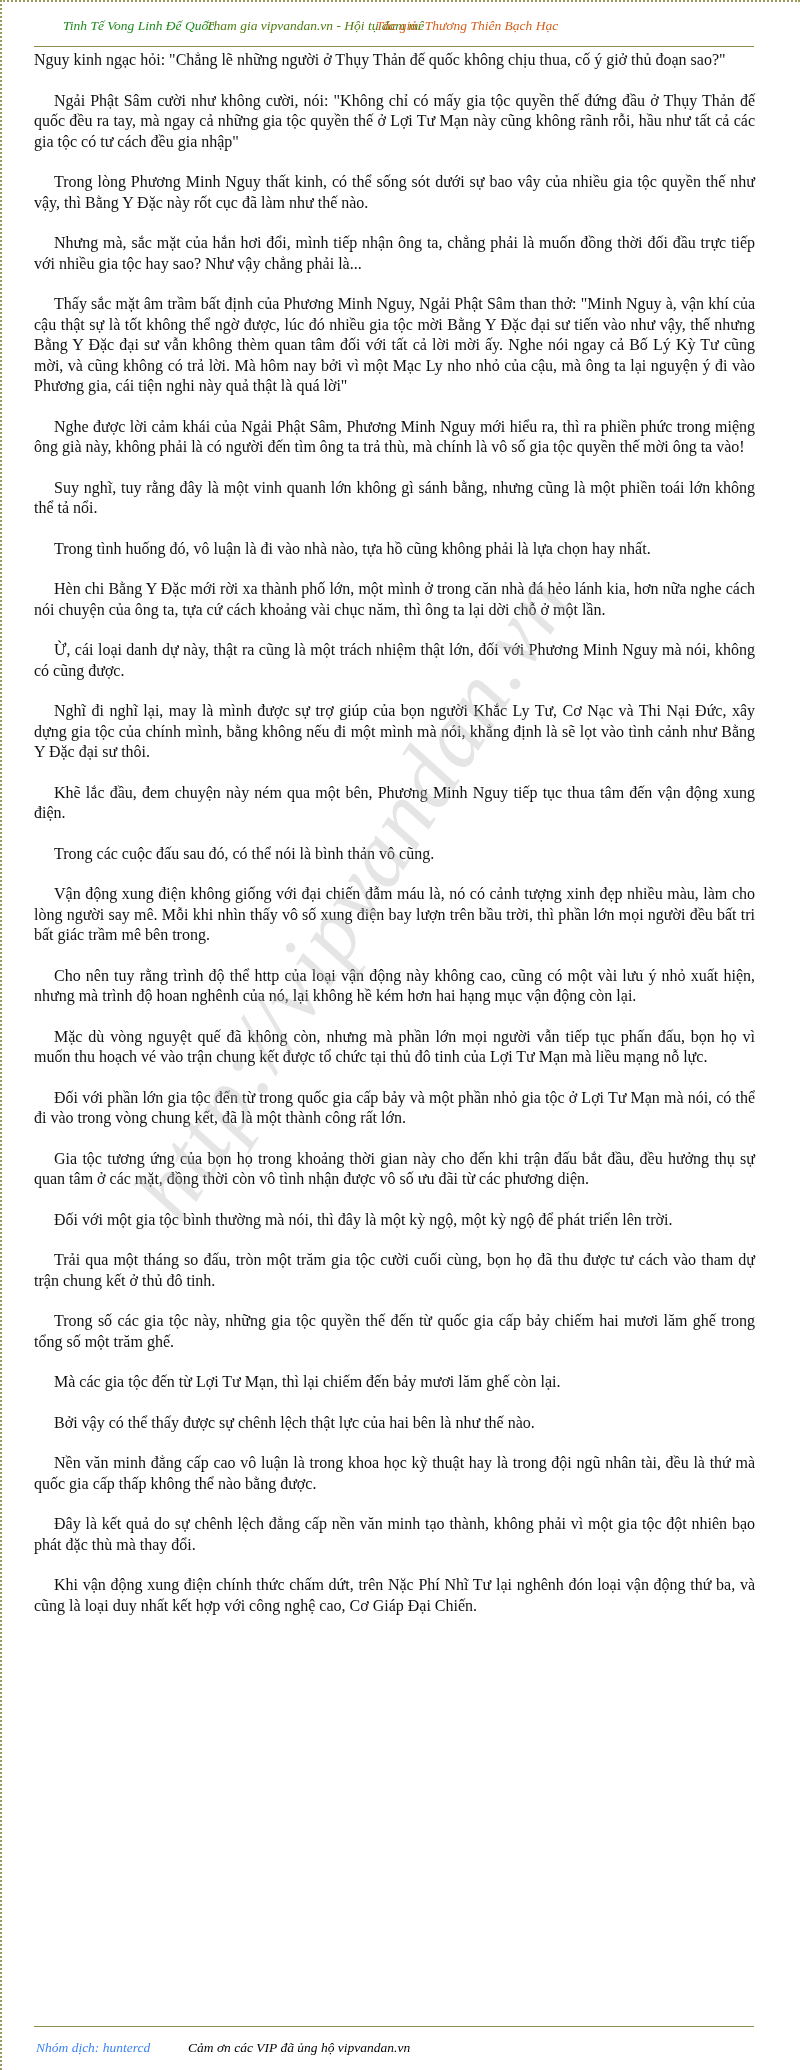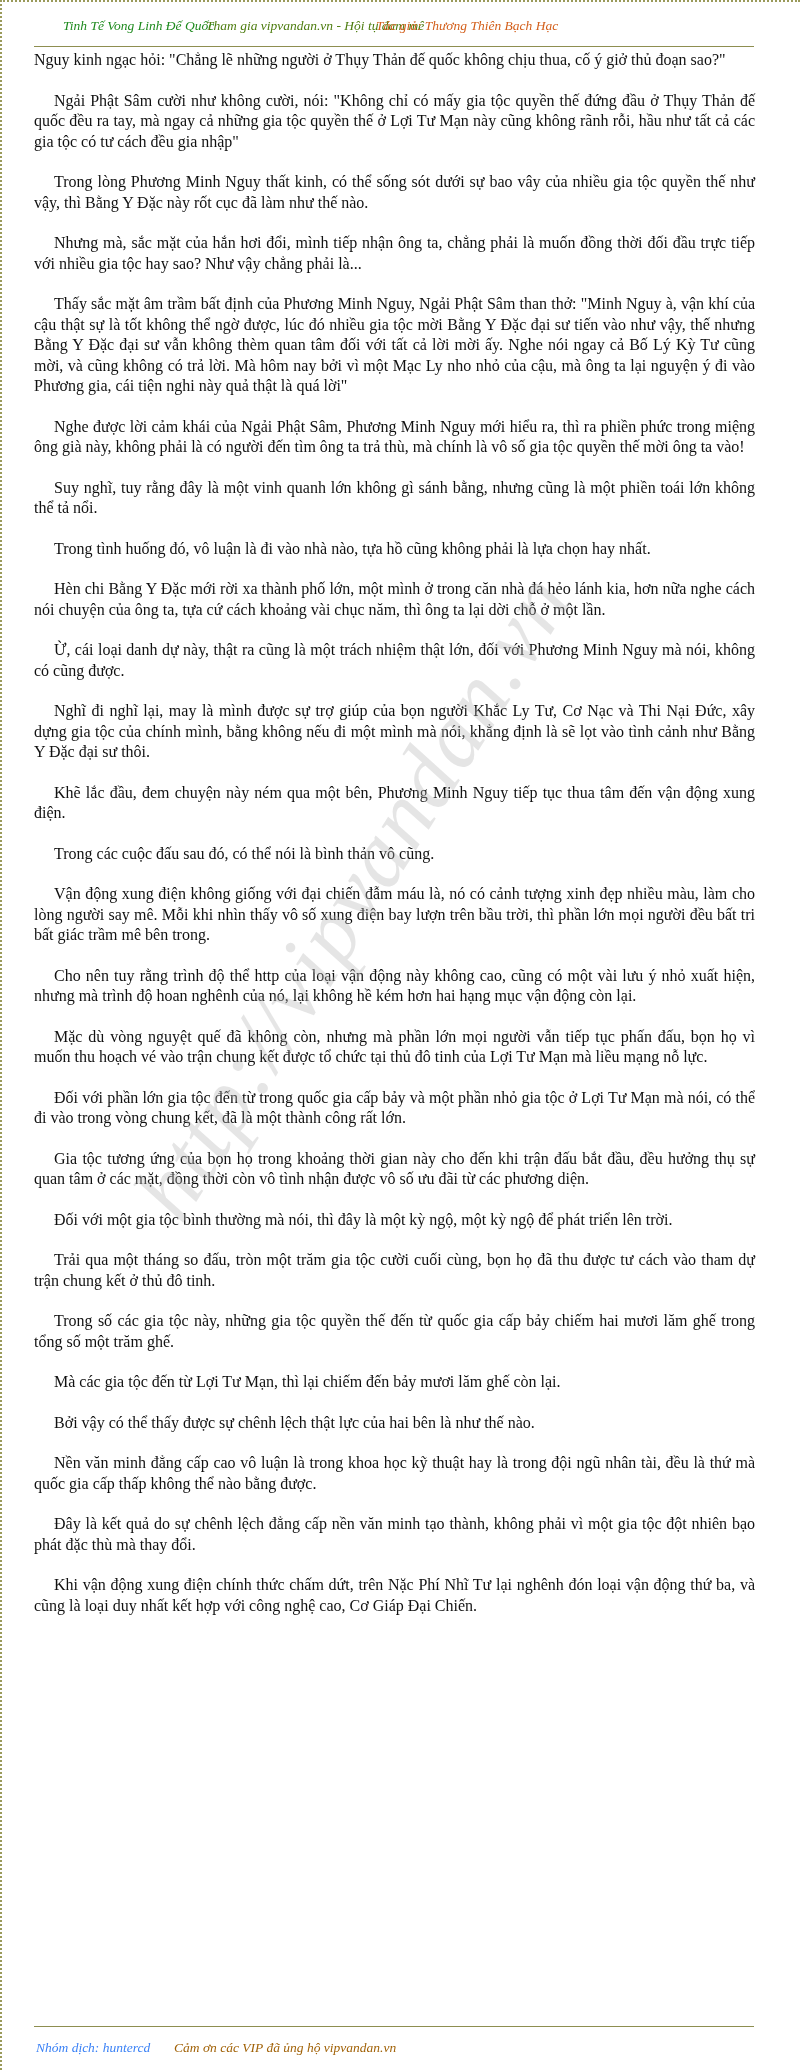--- a/index.html
+++ b/index.html
@@ -32,21 +32,21 @@
     color: #111111; text-align: justify;
   }
   .content p { margin: 0 0 20px 0; text-indent: 20px; }
   .content p.first { text-indent: 0; }
   .footer {
     position: absolute; left: 34px; top: 2038px; width: 718px; height: 22px;
     font-family: "Liberation Serif", serif; font-style: italic; font-size: 13.5px;
     white-space: nowrap;
   }
   .footer .translator { position: absolute; left: 0; top: 0; color: #3b82f6; }
-  .footer .thanks { position: absolute; left: 138px; top: 0; color: #a16207; }
+  .footer .thanks { position: absolute; left: 152px; top: 0; color: #000000; }
   .watermark {
     position: absolute; left: 110px; top: 1180px; width: 900px;
     font-family: "Liberation Serif", serif; font-style: italic; font-size: 90px;
     color: rgba(180,180,180,0.35); transform: rotate(-58deg); transform-origin: left top;
     white-space: nowrap; pointer-events: none; letter-spacing: 2px;
   }
 </style>
 </head>
 <body>
 

